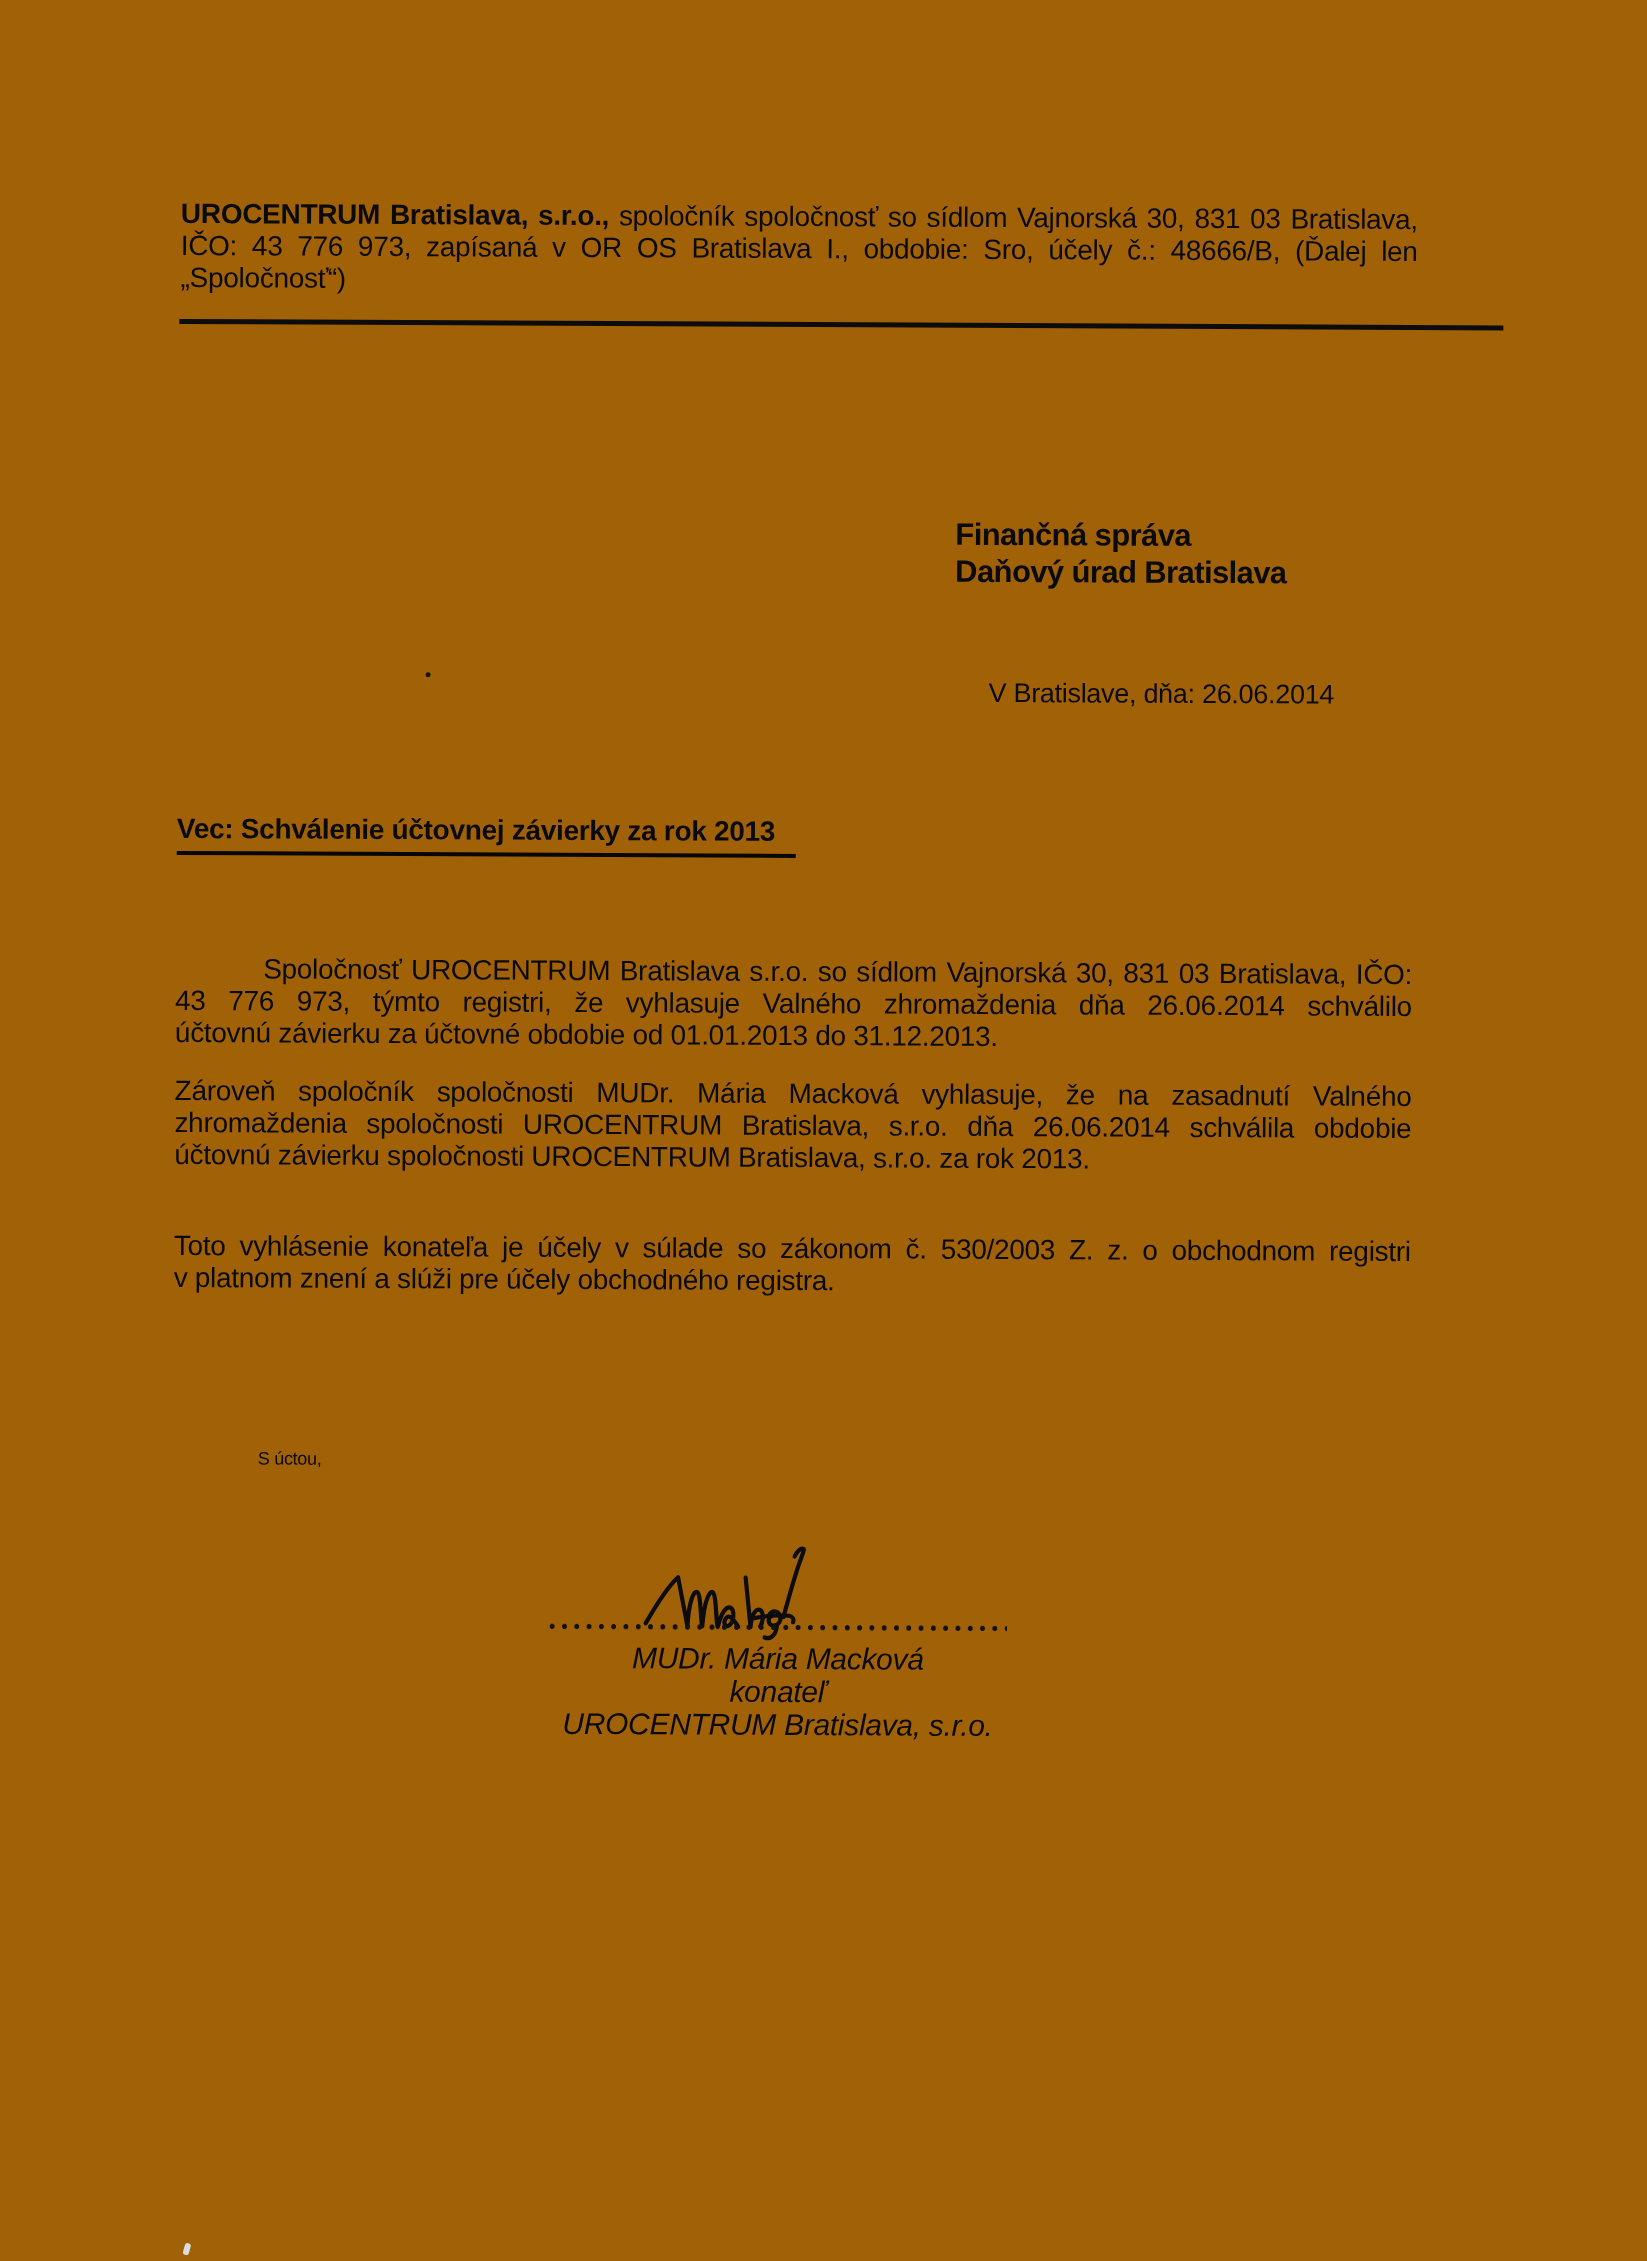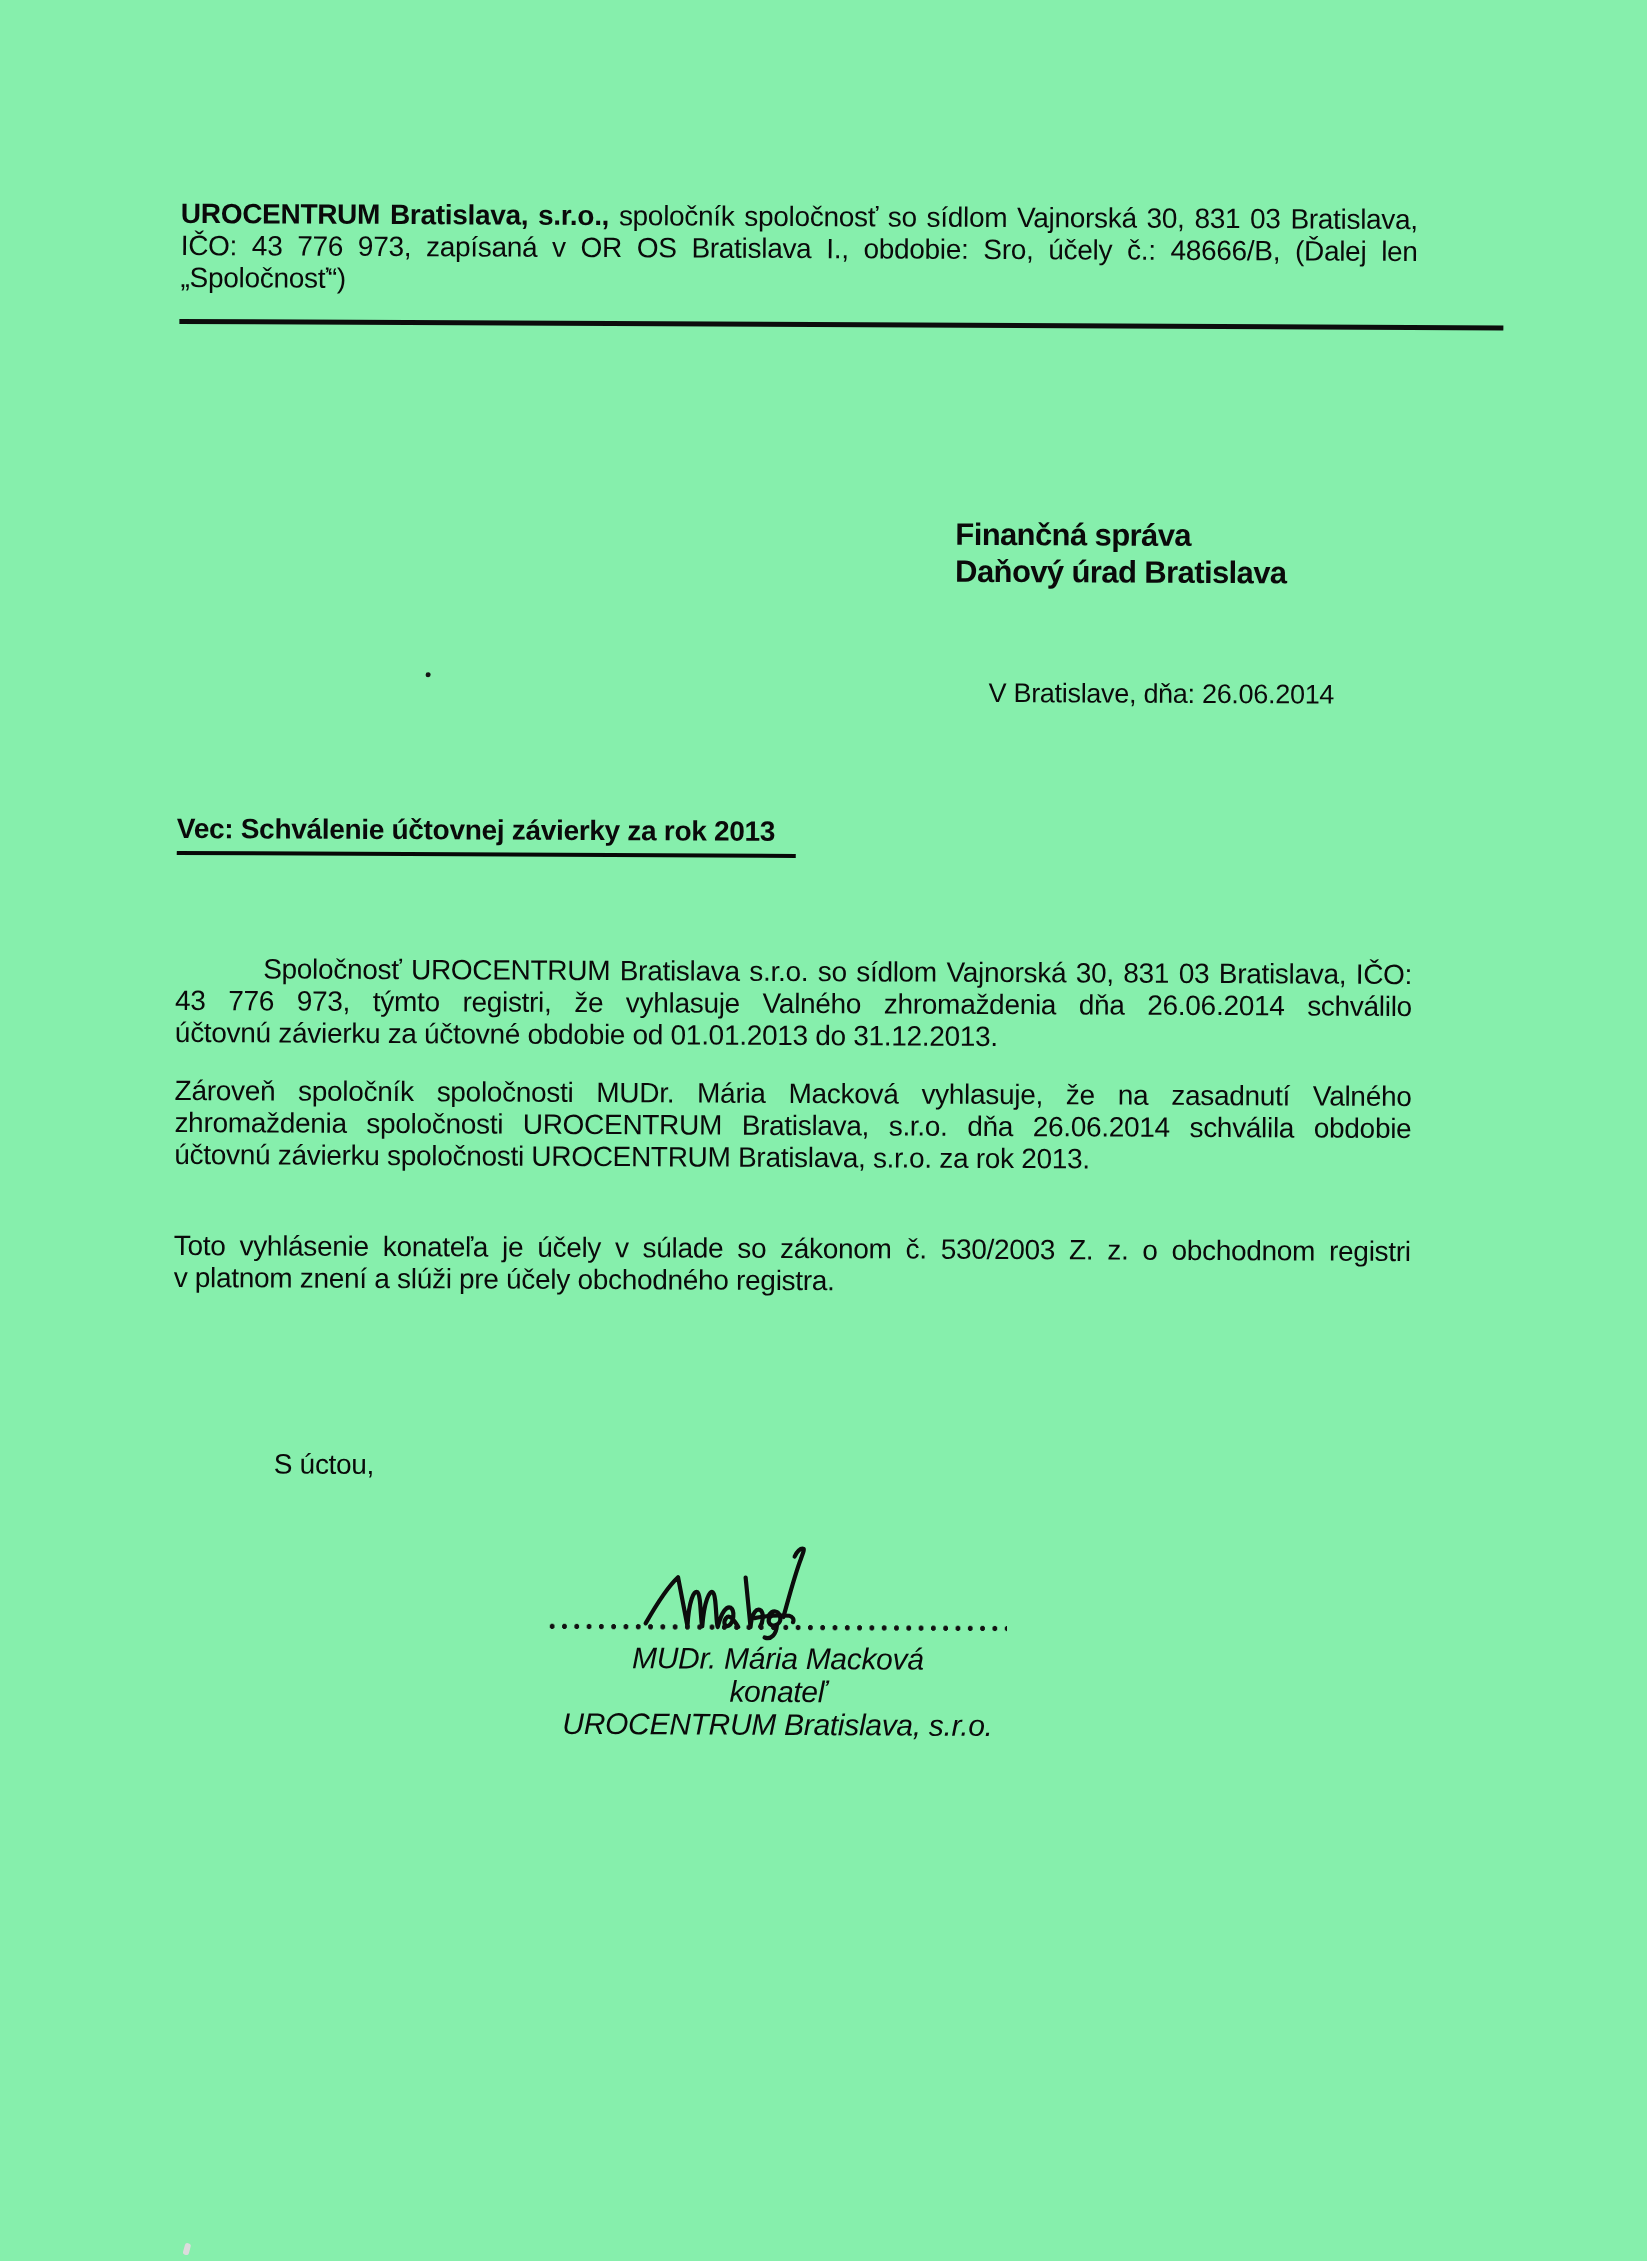--- a/index.html
+++ b/index.html
@@ -4,21 +4,21 @@
 <style>
   html, body {
     margin: 0;
     padding: 0;
     background: #ffffff;
   }
   .sheet {
     position: relative;
     width: 1647px;
     height: 2261px;
-    background: #86efac;
+    background: #a16207;
     overflow: hidden;
     font-family: "Liberation Sans", "DejaVu Sans", sans-serif;
     color: #0a0a0a;
     letter-spacing: -0.3px;
   }
   
   .tilt {
     position: absolute;
     left: 0; top: 0;
     width: 1647px; height: 2261px;
@@ -81,22 +81,22 @@
     left: 179px;
     width: 1237px;
     font-size: 28px;
     line-height: 32px;
   }
   .para-1 { top: 953px; }
   .para-2 { top: 1075px; }
   .para-3 { top: 1230px; }
 
   .closing-line {
-    left: 280px; top: 1448px;
-    font-size: 28px;
+    left: 264px; top: 1448px;
+    font-size: 18px;
   }
 
   .signature-svg {
     left: 635px; top: 1540px;
   }
 
   .dotted-line {
     left: 553px; top: 1621px;
     width: 461px; height: 6.5px;
     background-image: radial-gradient(circle, #111 2.2px, transparent 2.6px);

